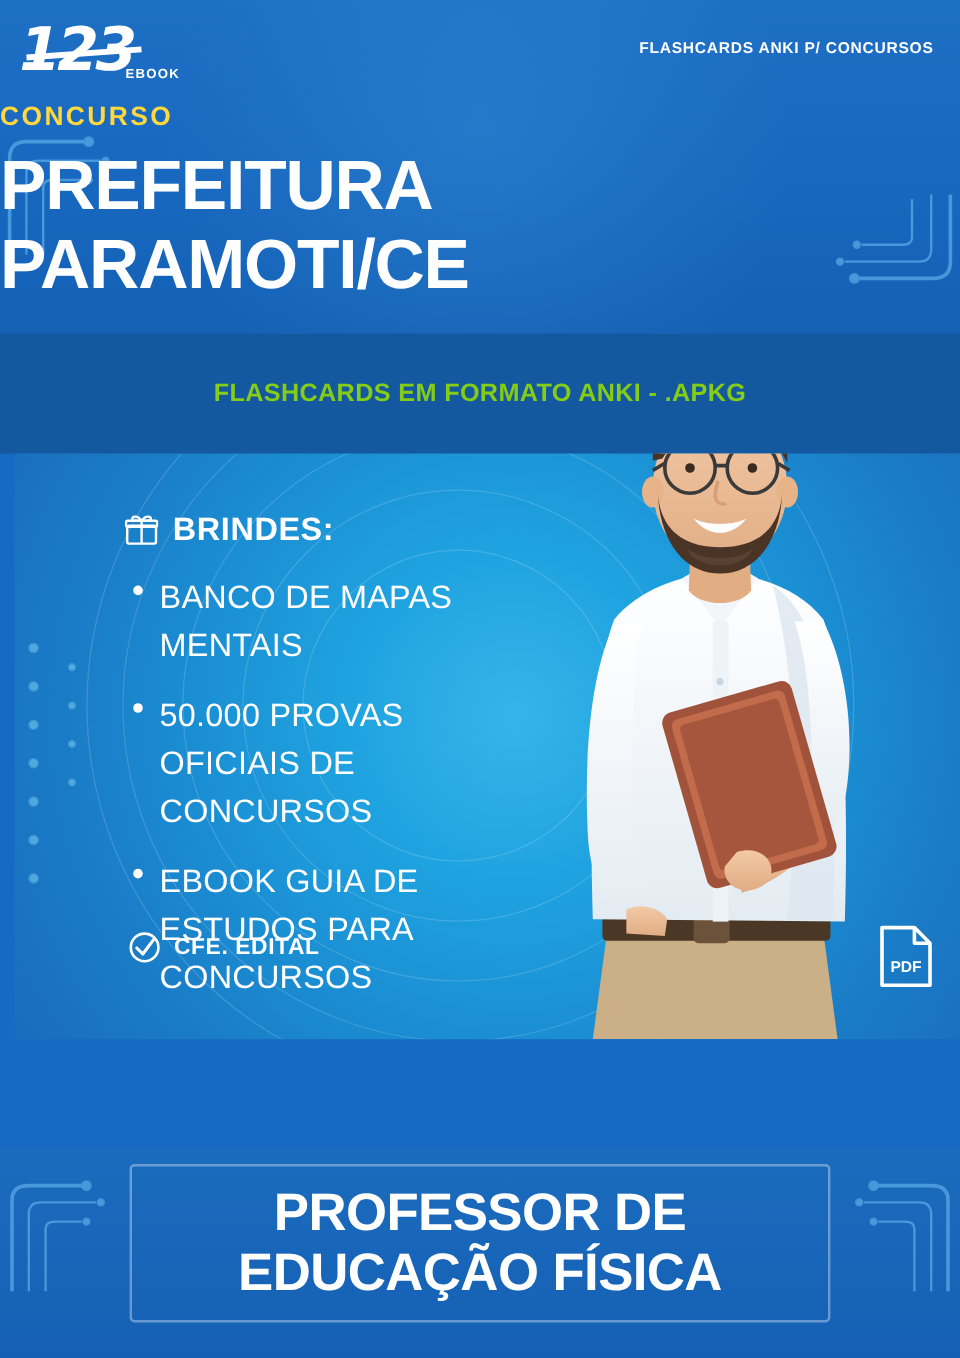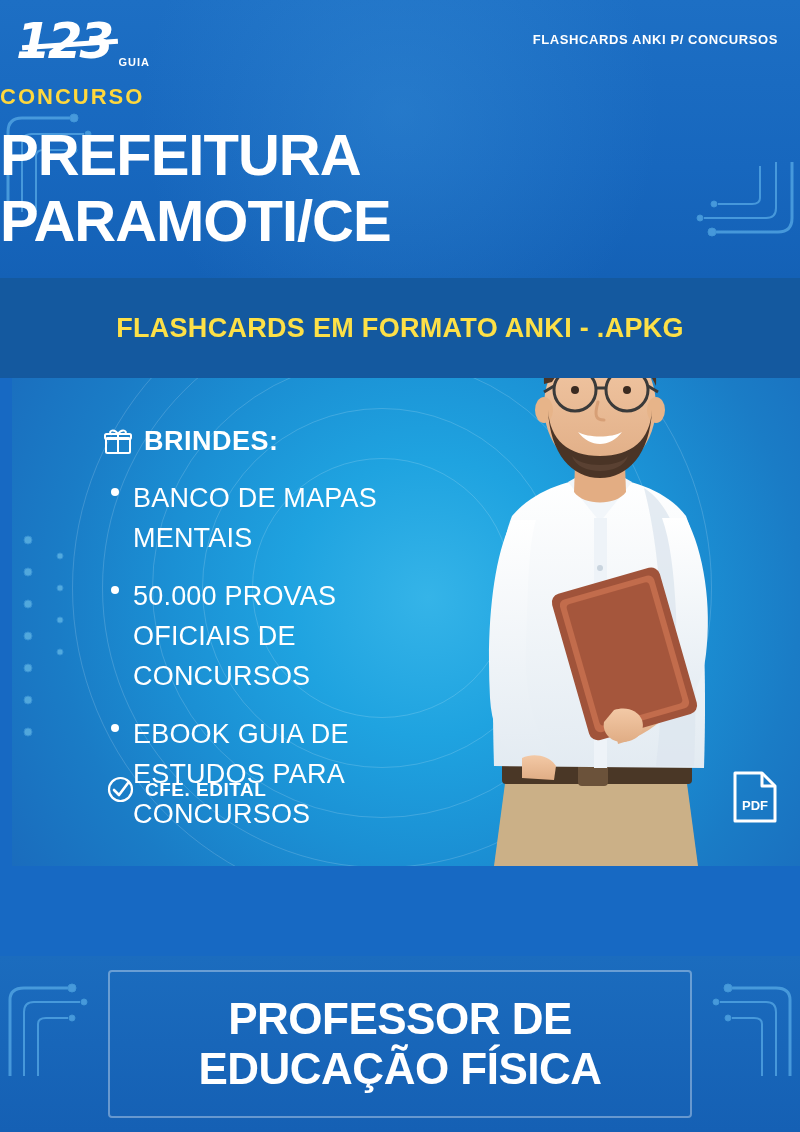--- a/index.html
+++ b/index.html
@@ -77,21 +77,21 @@
   
   .circuit { position:absolute; stroke:#4ea4e0; fill:none; opacity:.75; }
 
   
   .banner {
     position:absolute; top:278px; left:0; width:800px; height:100px;
     background:#14599f;
     display:flex; align-items:center; justify-content:center;
   }
   .banner-text {
-    color:#fde047; font-weight:bold; font-size:27px; letter-spacing:.3px;
+    color:#84cc16; font-weight:bold; font-size:21px; letter-spacing:.3px;
     text-align:center;
   }
 
   
   .body {
     position:absolute; top:378px; left:12px; width:800px; height:488px;
     background:
       radial-gradient(circle at 52% 45%, #35b4e8 0%, #1fa3e0 28%, #1b90d4 52%, #1a7cc6 75%, #1a6cbd 100%);
     overflow:hidden;
   }
@@ -144,21 +144,21 @@
     width:46px; height:54px;
   }
 
   
   .footer {
     position:absolute; top:956px; left:0; width:800px; height:176px;
     background:linear-gradient(180deg,#1b6cbe 0%, #1560b4 100%);
     overflow:hidden;
   }
   .footer-inner {
-    position:absolute; left:108px; top:14px; width:584px; height:148px;
+    position:absolute; left:108px; top:14px; width:584px; height:132px;
     border:2px solid rgba(255,255,255,.35);
     border-radius:4px;
     display:flex; align-items:center; justify-content:center;
   }
   .footer-text {
     color:#ffffff; font-weight:bold; font-size:44px; line-height:50px;
     text-align:center; letter-spacing:-.5px;
   }
 </style>
 </head>
@@ -182,21 +182,21 @@
       <path d="M106 10 L106 56 Q106 66 96 66 L34 66" stroke="#57aae6" stroke-width="2" fill="none"></path>
       <path d="M90 14 L90 46 Q90 52 82 52 L48 52" stroke="#57aae6" stroke-width="2" fill="none"></path>
       <circle cx="42" cy="80" r="4" fill="#57aae6"></circle>
       <circle cx="30" cy="66" r="3" fill="#57aae6"></circle>
       <circle cx="44" cy="52" r="3" fill="#57aae6"></circle>
     </svg>
 
     <div class="logo">
       <div class="logo-text">123</div>
       <div class="logo-strike"></div>
-      <div class="logo-sub">GUIA</div>
+      <div class="logo-sub">EBOOK</div>
     </div>
 
     <div class="header-right">FLASHCARDS ANKI P/ CONCURSOS</div>
 
     <div class="concurso">CONCURSO</div>
 
     <div class="title">
       <div>PREFEITURA</div>
       <div>PARAMOTI/CE</div>
     </div>

